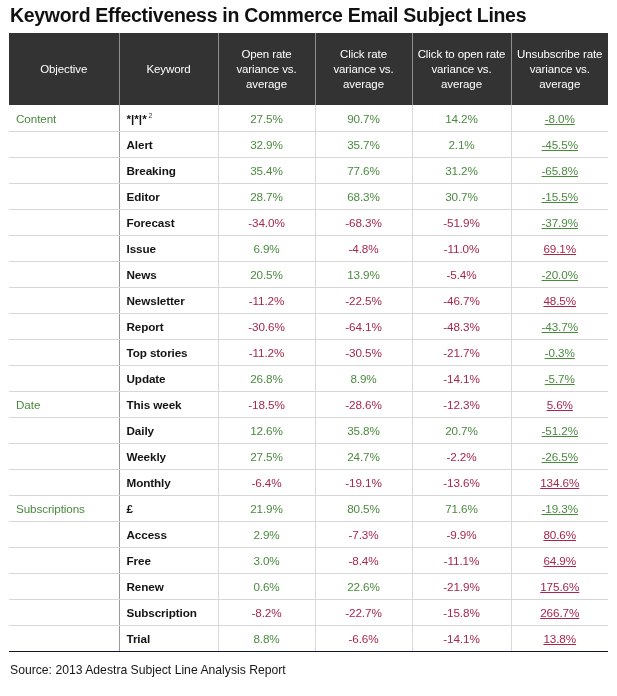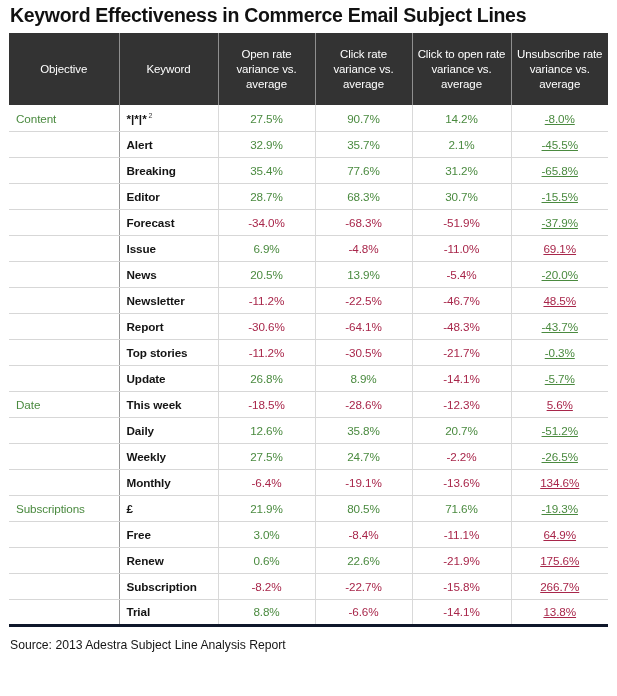--- a/index.html
+++ b/index.html
@@ -55,21 +55,21 @@
   table.grid tbody td {
     font-size: 11.7px;
     height: 26px;
     box-sizing: border-box;
     border-bottom: 1px solid #d7d7d7;
     vertical-align: middle;
     padding: 0 7px;
     background: #ffffff;
     letter-spacing: -0.1px;
   }
-  tbody tr:last-child td { border-bottom: 3px solid #0f172a; margin-left: 32px; }
+  tbody tr:last-child td { border-bottom: 1px solid #0f172a; margin-left: 32px; }
 
   td.objective {
     color: #4a8a3f;
     font-weight: normal;
     font-size: 11.7px;
     text-align: left;
     padding-left: 11px;
     border-right: 1px solid #9a9a9a;
   }
   td.keyword {
@@ -254,20 +254,28 @@
         <tr>
           <td class="objective">Subscriptions</td>
           <td class="keyword">£</td>
           <td class="num pos">21.9%</td>
           <td class="num pos">80.5%</td>
           <td class="num pos">71.6%</td>
           <td class="num pos">-19.3%</td>
         </tr>
         <tr>
           <td class="objective"></td>
+          <td class="keyword">Access</td>
+          <td class="num pos">2.9%</td>
+          <td class="num neg">-7.3%</td>
+          <td class="num neg">-9.9%</td>
+          <td class="num neg">80.6%</td>
+        </tr>
+        <tr>
+          <td class="objective"></td>
           <td class="keyword">Free</td>
           <td class="num pos">3.0%</td>
           <td class="num neg">-8.4%</td>
           <td class="num neg">-11.1%</td>
           <td class="num neg">64.9%</td>
         </tr>
         <tr>
           <td class="objective"></td>
           <td class="keyword">Renew</td>
           <td class="num pos">0.6%</td>

